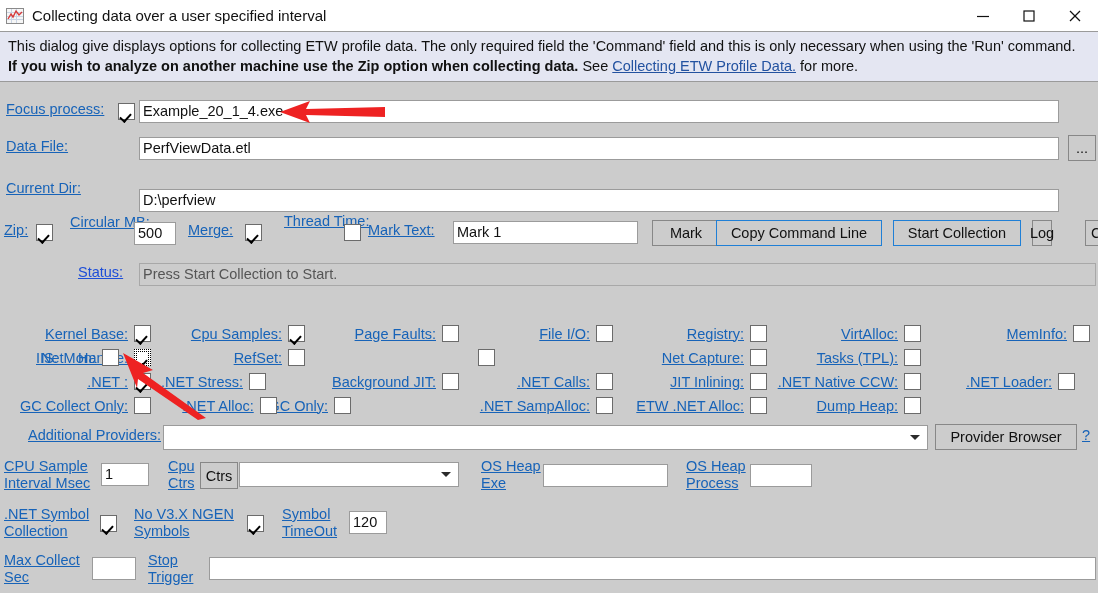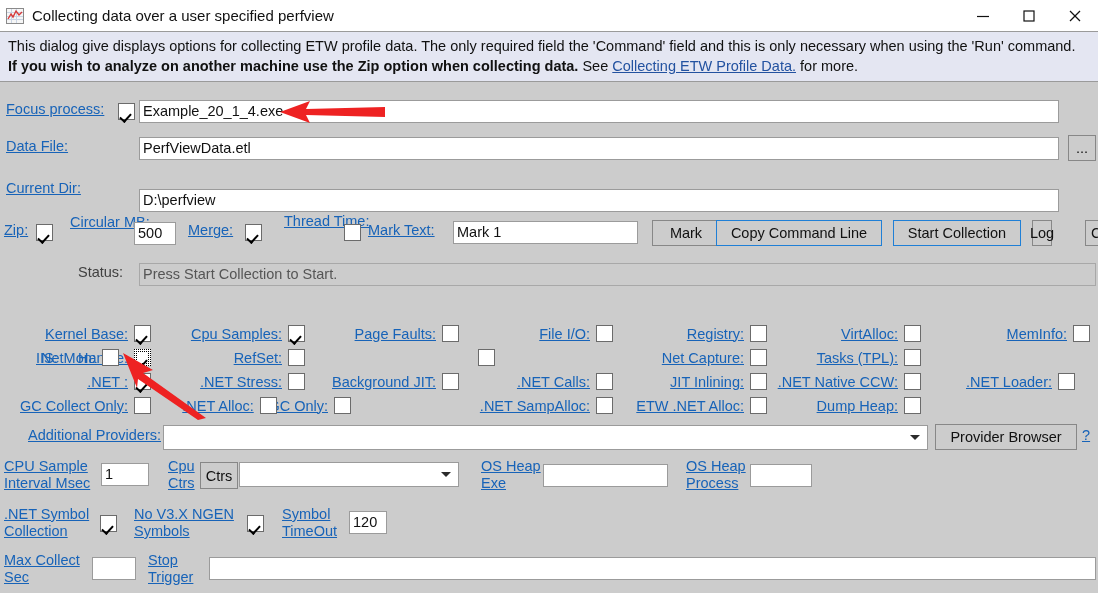--- a/index.html
+++ b/index.html
@@ -24,21 +24,21 @@
   .wbtn svg{display:block;}
 
   
   .banner{background:#e4e6f2;border-top:1px solid #9a9a9a;border-bottom:1px solid #9a9a9a;
     padding:4px 8px 5px 8px;line-height:20px;font-size:14.5px;}
   .banner .l2{font-weight:bold;}
   .banner a{color:#2352a0;text-decoration:underline;}
 
   
   .lbl{color:#1763b8;text-decoration:underline;white-space:nowrap;}
-  .plain{color:#404040;white-space:nowrap;}
+  .plain{color:#1d4ed8;white-space:nowrap;text-decoration:underline;}
   .row{position:absolute;display:flex;align-items:center;}
   .txt{
     background:#ffffff;border:1px solid #9b9b9b;box-sizing:border-box;
     height:23px;font-family:"Liberation Sans",sans-serif;font-size:14.5px;color:#111;
     padding:0 3px;line-height:21px;display:block;overflow:hidden;white-space:nowrap;
   }
   .txt.dim{background:#cccccc;border:1px solid #a8a8a8;color:#555;}
   .cb{width:17px;height:17px;box-sizing:border-box;border:1px solid #6b6b6b;background:#fff;
       display:inline-block;position:relative;flex:none;}
   .cb.on:after{content:"";position:absolute;left:3px;top:7px;width:5px;height:9px;
@@ -82,21 +82,21 @@
         <g stroke="#c9d4e4" stroke-width="1">
           <line x1="0" y1="3.5" x2="16" y2="3.5"></line>
           <line x1="0" y1="7.5" x2="16" y2="7.5"></line>
           <line x1="0" y1="10.5" x2="16" y2="10.5"></line>
           <line x1="4.5" y1="0" x2="4.5" y2="14"></line>
           <line x1="9.5" y1="0" x2="9.5" y2="14"></line>
         </g>
         <polyline points="1,10 4,5 6,8 9,2 12,6 15,3" fill="none" stroke="#d63a3a" stroke-width="1.4"></polyline>
       </svg>
     </div>
-    <div class="title-text">Collecting data over a user specified perfview</div>
+    <div class="title-text">Collecting data over a user specified interval</div>
     <div class="wbtns">
       <div class="wbtn">
         <svg width="14" height="14" viewBox="0 0 14 14">
             <line x1="1" y1="7.5" x2="13" y2="7.5" stroke="#111" stroke-width="1.2"></line>
           </svg>
       </div>
       <div class="wbtn">
         <svg width="14" height="14" viewBox="0 0 14 14">
             <rect x="2" y="2" width="10" height="10" fill="none" stroke="#111" stroke-width="1.2"></rect>
           </svg>
@@ -221,21 +221,21 @@
         <span class="cb"></span>
       </div>
       <div class="cbcell" style="left: 0px; top: 349px; width: 921px; justify-content: flex-end;">
         <span class="lbl">Tasks (TPL):</span>
         <span class="cb"></span>
       </div>
       <div class="cbcell" style="left: 0px; top: 373px; width: 151px; justify-content: flex-end;">
         <span class="lbl">.NET :</span>
         <span class="cb on"></span>
       </div>
-      <div class="cbcell" style="left: 0px; top: 373px; width: 305px; justify-content: flex-end;">
+      <div class="cbcell" style="left: 0px; top: 373px; width: 266px; justify-content: flex-end;">
         <span class="lbl">.NET Stress:</span>
         <span class="cb"></span>
       </div>
       <div class="cbcell" style="left: 0px; top: 373px; width: 459px; justify-content: flex-end;">
         <span class="lbl">Background JIT:</span>
         <span class="cb"></span>
       </div>
       <div class="cbcell" style="left: 0px; top: 373px; width: 613px; justify-content: flex-end;">
         <span class="lbl">.NET Calls:</span>
         <span class="cb"></span>

